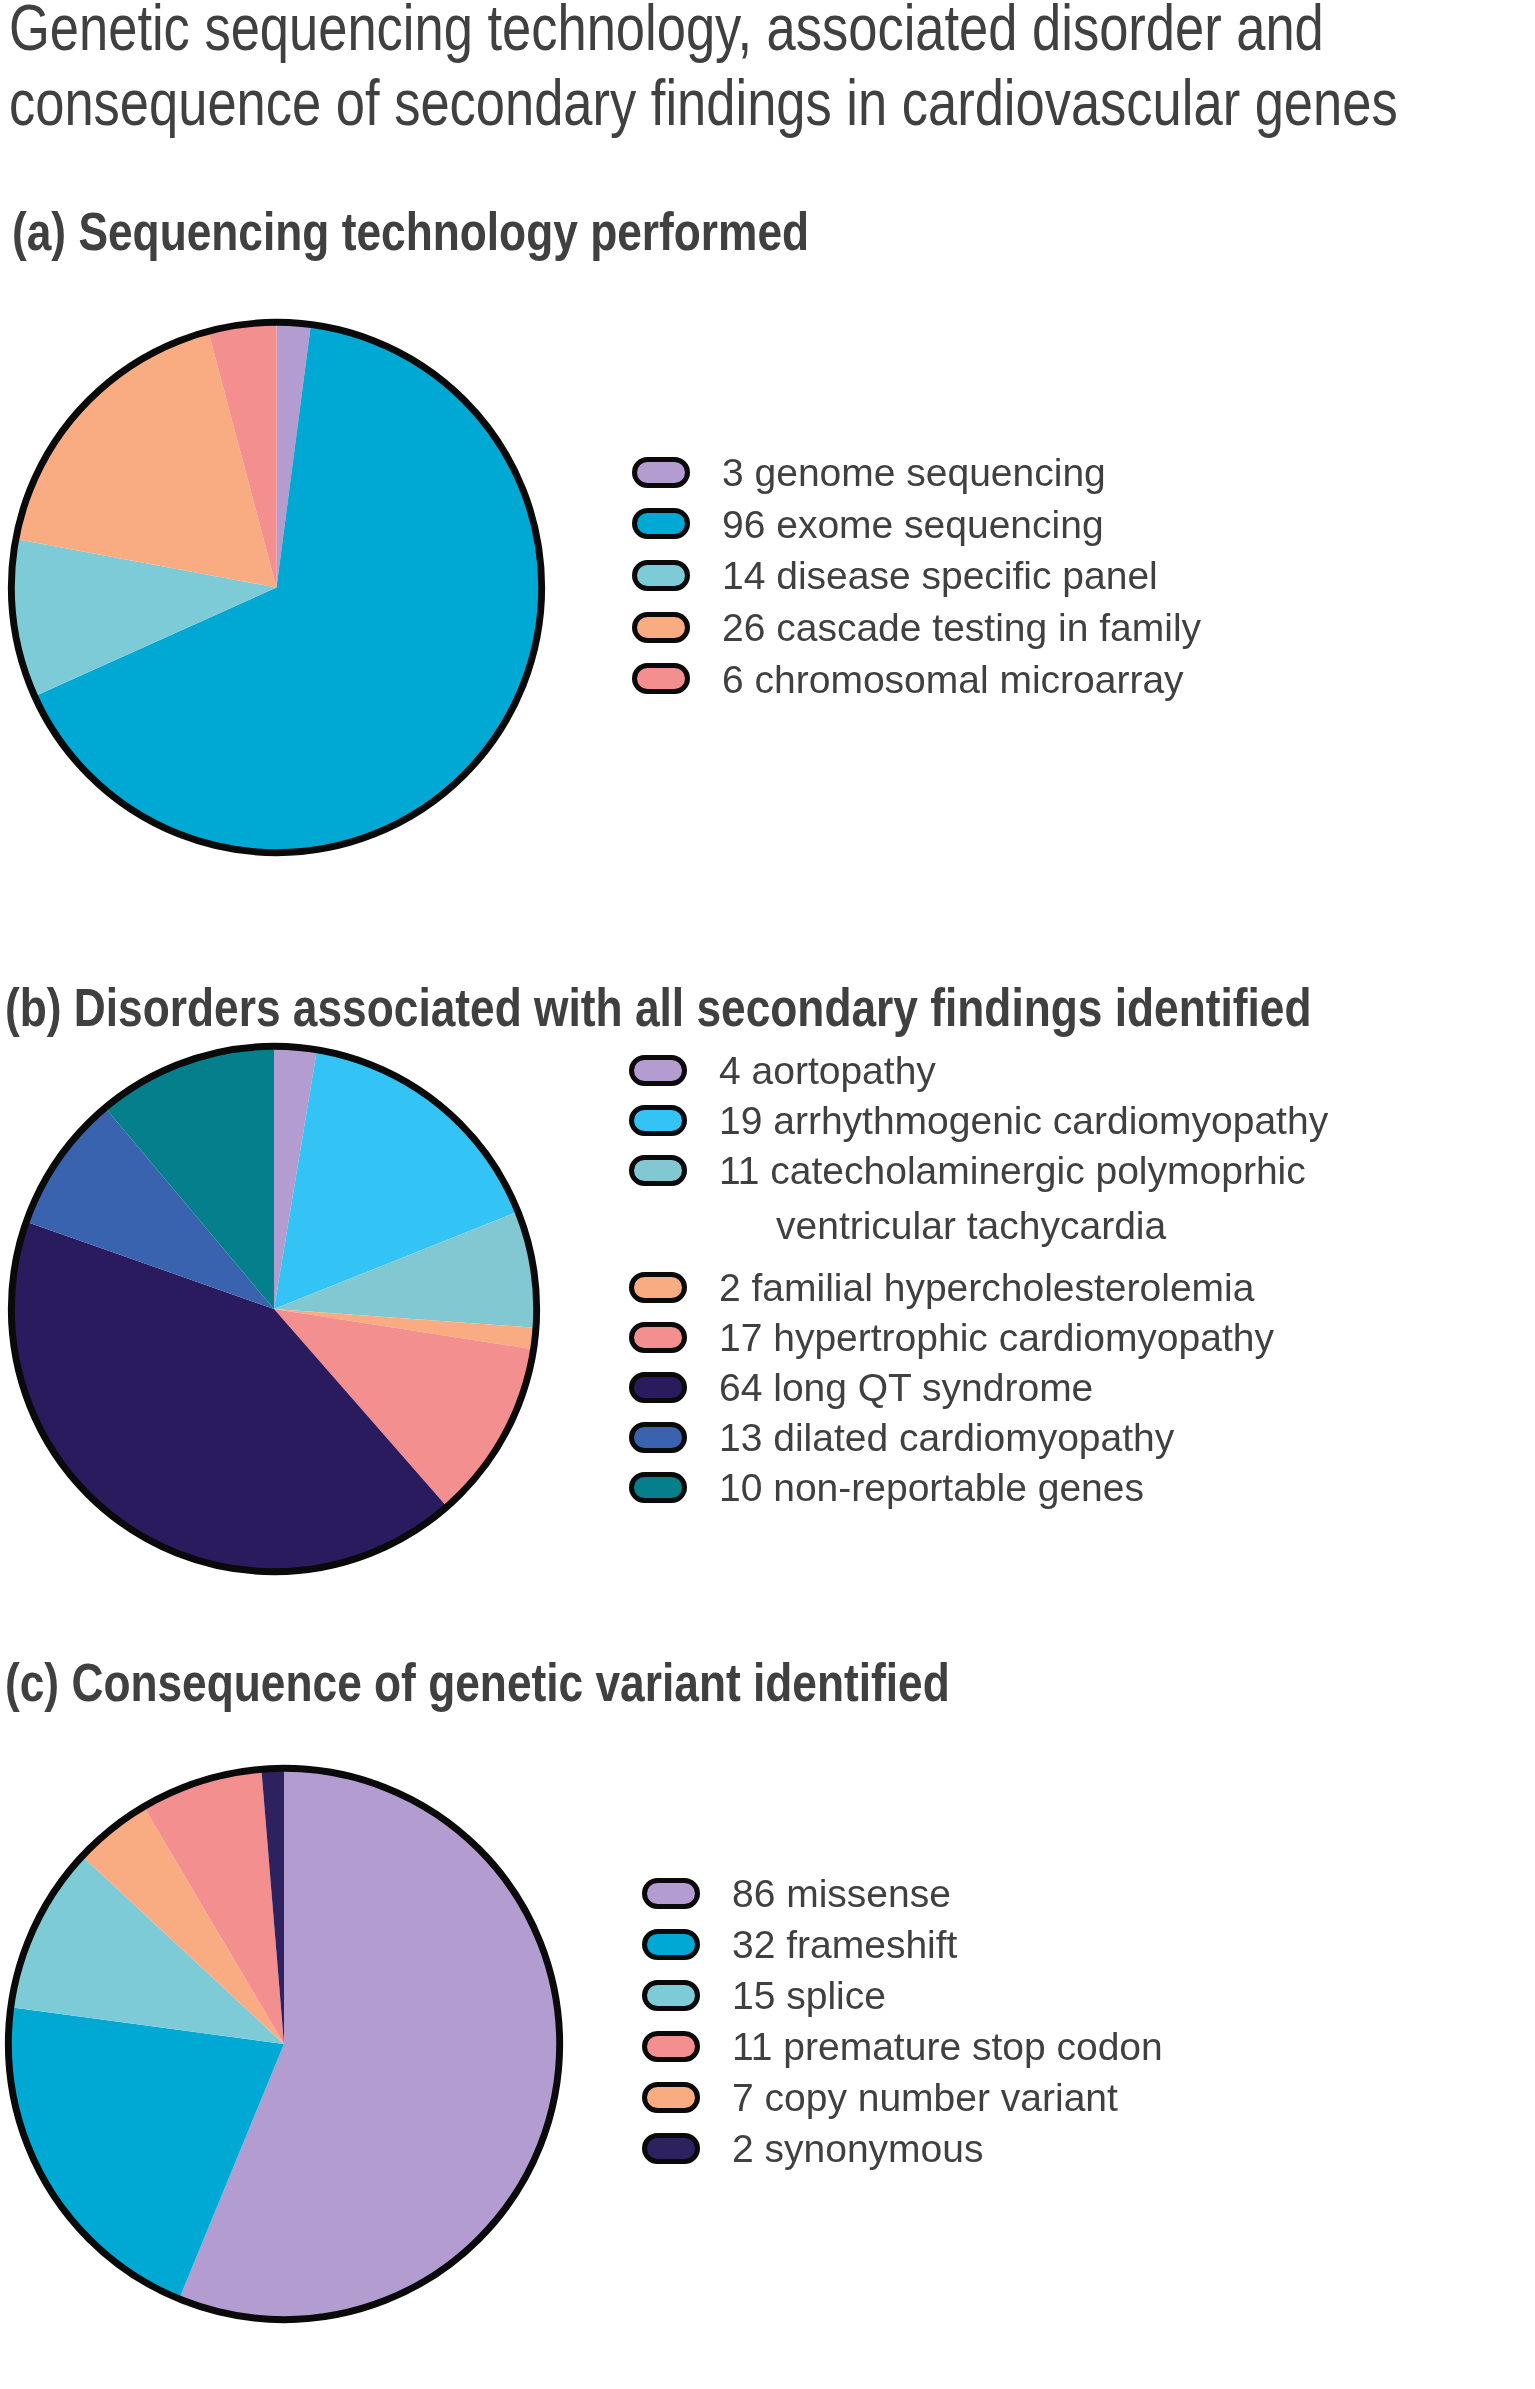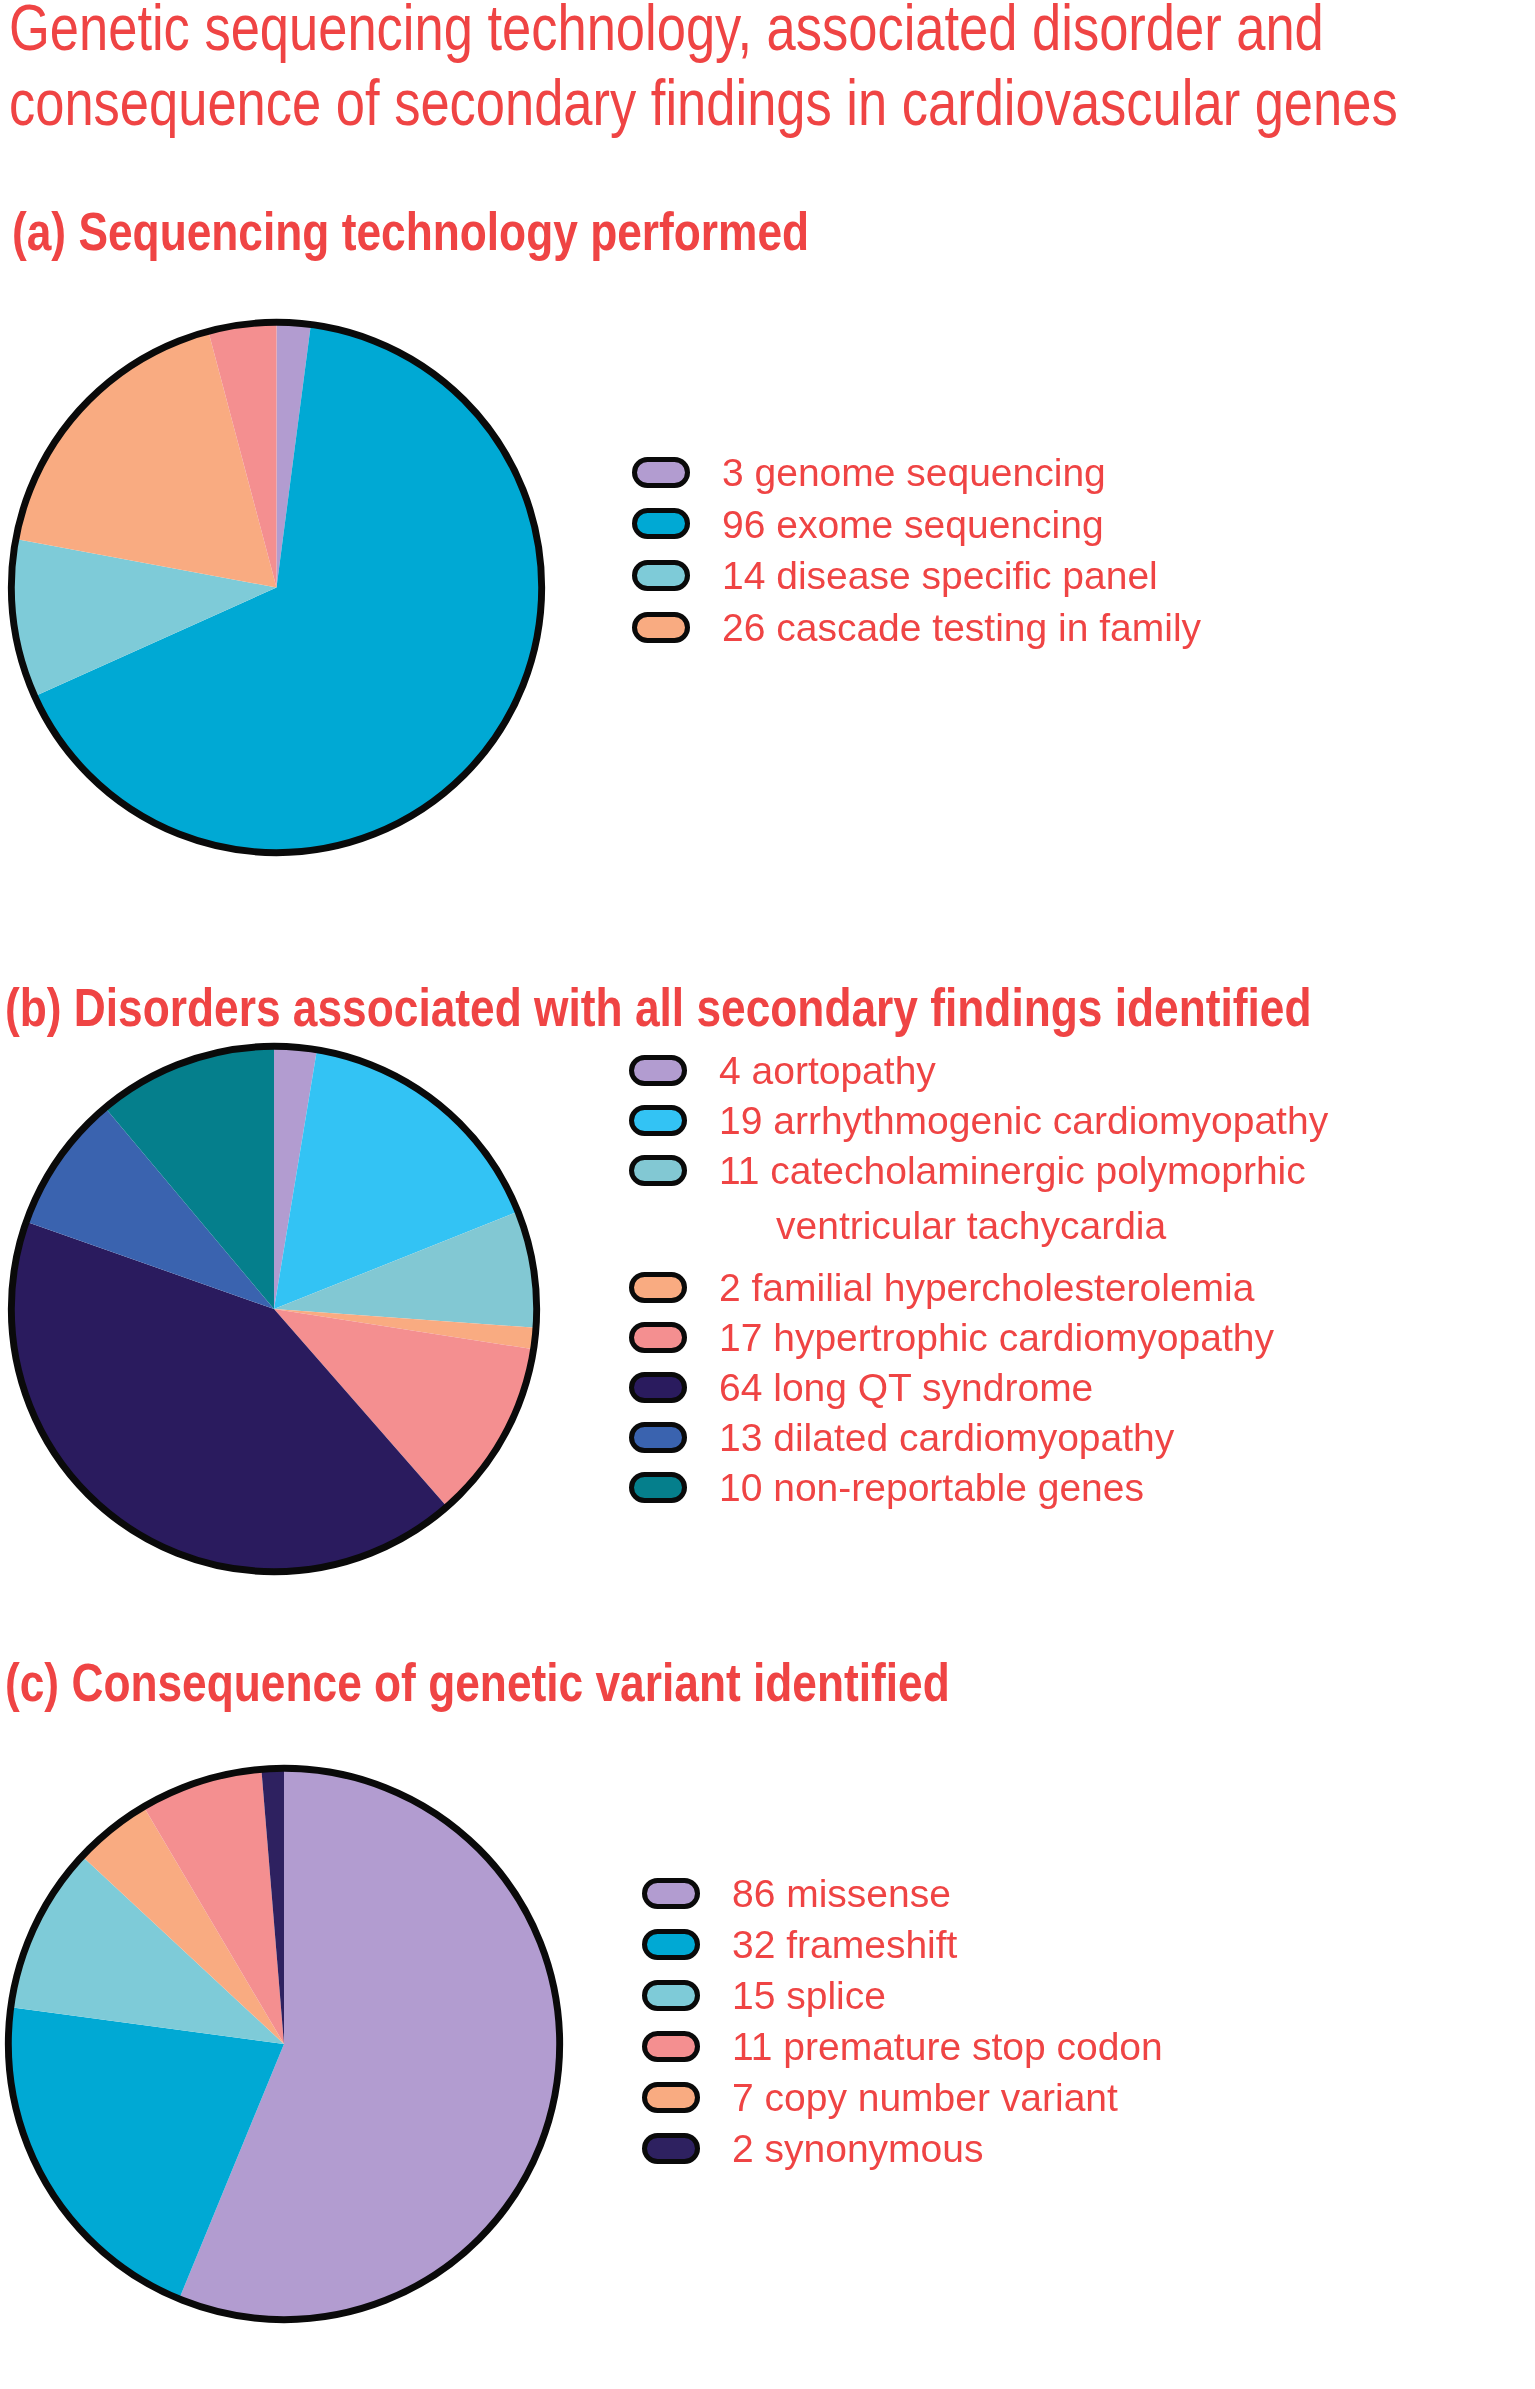--- a/index.html
+++ b/index.html
@@ -1,18 +1,18 @@
 <!DOCTYPE html>
 <html style="font-size:14px"><head>
 <meta charset="utf-8">
 <style>
   html,body{margin:0;padding:0;background:#ffffff;}
   .canvas{
     position:relative;width:1516px;height:2389px;background:#ffffff;
-    font-family:"Liberation Sans",sans-serif;color:#ef4444;overflow:hidden;
+    font-family:"Liberation Sans",sans-serif;color:#404040;overflow:hidden;
   }
   .condensed{display:block;white-space:nowrap;transform:scaleX(0.82);transform-origin:0 0;}
   .title{position:absolute;left:8.6px;top:-8.6px;font-size:64px;line-height:75px;font-weight:400;}
   .heading{position:absolute;margin:0;font-size:54px;font-weight:700;line-height:1;}
   .h-a{left:12px;top:204px;}
   .h-b{left:5.2px;top:980px;}
   .h-c{left:5.2px;top:1655px;}
   .pie{position:absolute;}
   .pie-a{left:7px;top:318px;width:539px;height:539px;}
   .pie-b{left:7px;top:1042px;width:534px;height:534px;}
@@ -70,20 +70,26 @@
         <span class="legend-label">
           <div class="legend-line">14 disease specific panel</div>
         </span>
       </div>
       <div class="legend-item">
         <span class="swatch" style="background: rgb(249, 171, 129);"></span>
         <span class="legend-label">
           <div class="legend-line">26 cascade testing in family</div>
         </span>
       </div>
+      <div class="legend-item">
+        <span class="swatch" style="background: rgb(244, 143, 144);"></span>
+        <span class="legend-label">
+          <div class="legend-line">6 chromosomal microarray</div>
+        </span>
+      </div>
     </div>
 
   <h2 class="heading h-b">
       <span class="condensed">(b) Disorders associated with all secondary findings identified</span>
     </h2>
   <svg class="pie pie-b" viewBox="0 0 618 618">
       <path d="M 309 309 L 309.00 5.00 A 304 304 0 0 1 358.71 9.09 Z" fill="#b29cd0"></path>
       <path d="M 309 309 L 358.71 9.09 A 304 304 0 0 1 591.33 196.28 Z" fill="#33c3f4"></path>
       <path d="M 309 309 L 591.33 196.28 A 304 304 0 0 1 612.22 330.83 Z" fill="#82c8d3"></path>
       <path d="M 309 309 L 612.22 330.83 A 304 304 0 0 1 609.40 355.63 Z" fill="#f9ab81"></path>

